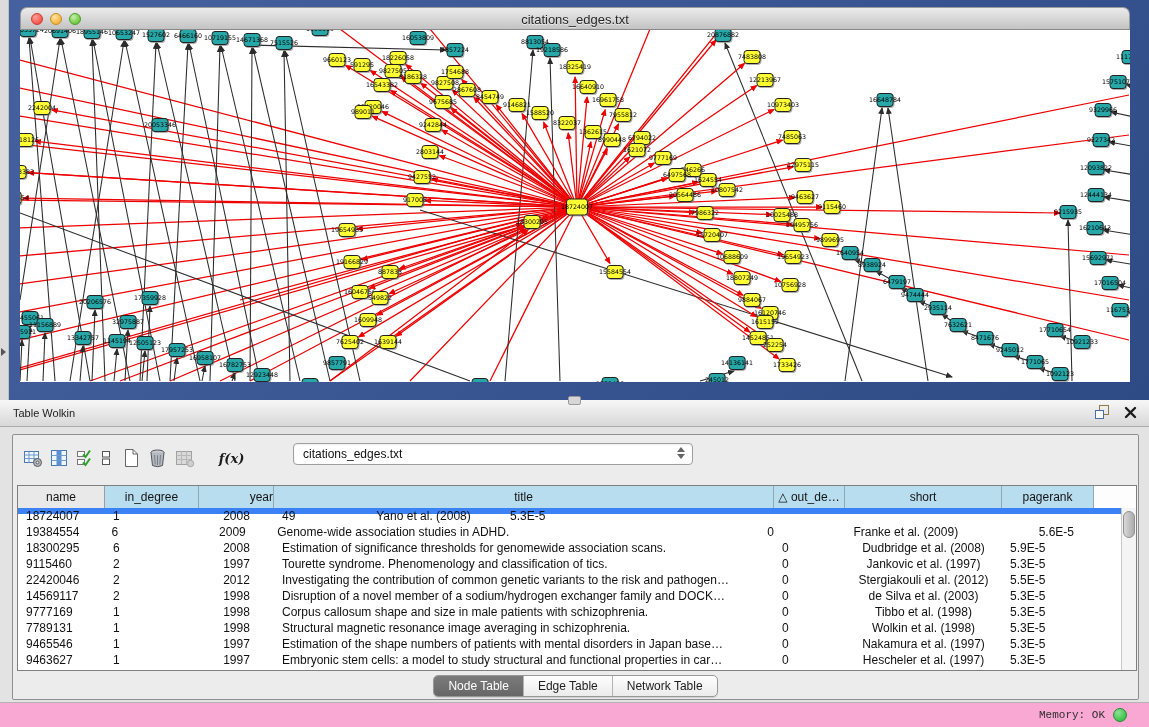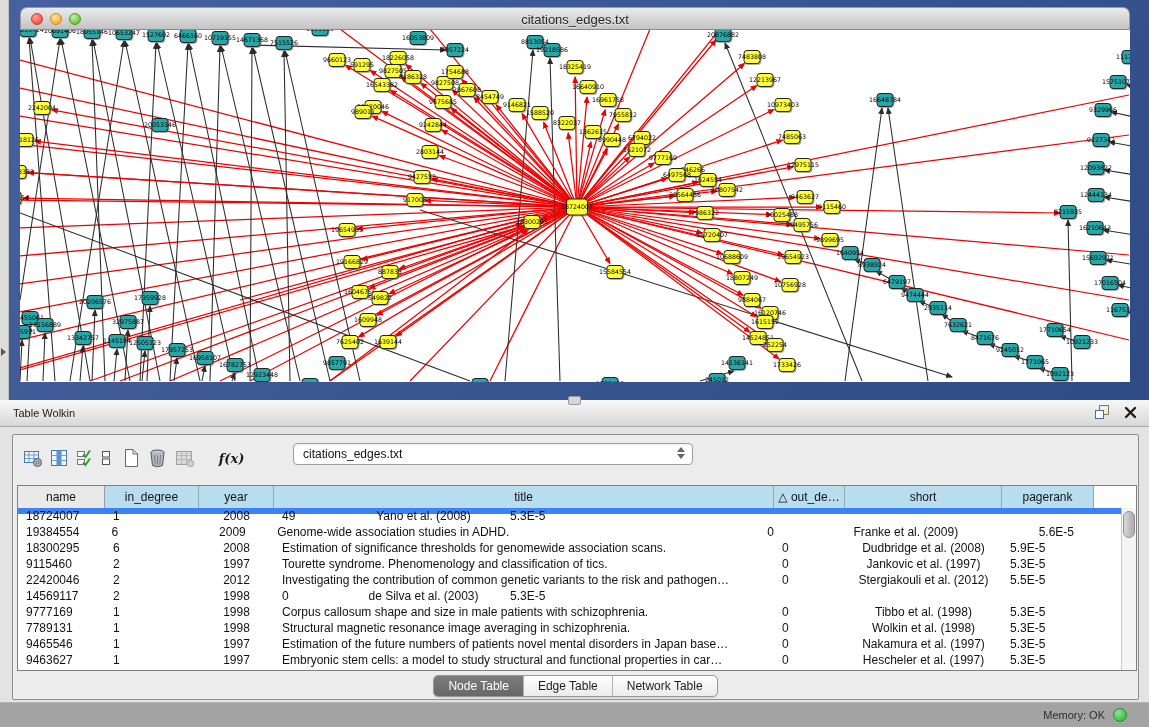--- a/index.html
+++ b/index.html
@@ -73,22 +73,22 @@
 
   
   .tabs-row{position:absolute;left:0;top:240px;width:100%;display:flex;justify-content:center;}
   .segctl{display:flex;border:1px solid #989898;border-radius:5px;overflow:hidden;
     background:linear-gradient(#fefefe,#ebebeb);box-shadow:0 1px 1px rgba(0,0,0,.12);}
   .seg{padding:0 14px;height:20px;line-height:20px;font-size:12px;color:#1d1d1d;border-right:1px solid #b3b3b3;}
   .seg:last-child{border-right:none;}
   .seg.active{background:linear-gradient(#7b7b7b,#676767);color:#fff;}
 
   
-  .statusbar{position:absolute;left:0;top:302px;width:100%;height:25px;background:#a3a3a3;
-    border-top:1px solid #b3b3b3;box-sizing:border-box;}
+  .statusbar{position:absolute;left:0;top:302px;width:100%;height:25px;background:#f9a8d4;
+    border-top:1px solid #b3b3b3;box-sizing:border-box;font-family:Liberation Mono, monospace;}
   .mem{position:absolute;right:44px;top:0;line-height:24px;font-size:11px;color:#2e2e2e;}
   .memdot{position:absolute;right:22px;top:5px;width:14px;height:14px;border-radius:50%;
     background:radial-gradient(circle at 35% 30%,#8fe096,var(--status-green) 70%);border:1px solid #2c8a36;box-sizing:border-box;}
 </style>
 </head>
 <body>
 
 <div class="screen">
 
   <div class="net-window">
@@ -878,21 +878,21 @@
         <span class="combo-arrows">
           <span class="ca-up"></span>
             <span class="ca-dn"></span>
         </span>
       </div>
 
       <div class="tablebox">
         <div class="thead">
             <div class="th th-gray" style="width: 87px;">name</div>
             <div class="th" style="width: 94px;">in_degree</div>
-            <div class="th" style="width: 75px;">year</div>
+            <div class="th" style="width: 75px; text-align: right;">year</div>
             <div class="th" style="width: 500px;">title</div>
             <div class="th" style="width: 71px;">△ out_de…</div>
             <div class="th" style="width: 157px;">short</div>
             <div class="th" style="width: 92px;">pagerank</div>
             <div class="th th-fill"></div>
           </div>
         <div class="tbody">
             <div class="tr">
               <div class="td" style="width: 87px;">18724007</div>
               <div class="td" style="width: 94px;">1</div>
@@ -934,20 +934,21 @@
               <div class="td td-center" style="width: 75px;">2012</div>
               <div class="td" style="width: 500px;">Investigating the contribution of common genetic variants to the risk and pathogen…</div>
               <div class="td" style="width: 71px;">0</div>
               <div class="td td-center" style="width: 157px;">Stergiakouli et al. (2012)</div>
               <div class="td" style="width: 92px;">5.5E-5</div>
             </div>
             <div class="tr">
               <div class="td" style="width: 87px;">14569117</div>
               <div class="td" style="width: 94px;">2</div>
               <div class="td td-center" style="width: 75px;">1998</div>
+              <div class="td" style="width: 500px;">Disruption of a novel member of a sodium/hydrogen exchanger family and DOCK…</div>
               <div class="td" style="width: 71px;">0</div>
               <div class="td td-center" style="width: 157px;">de Silva et al. (2003)</div>
               <div class="td" style="width: 92px;">5.3E-5</div>
             </div>
             <div class="tr">
               <div class="td" style="width: 87px;">9777169</div>
               <div class="td" style="width: 94px;">1</div>
               <div class="td td-center" style="width: 75px;">1998</div>
               <div class="td" style="width: 500px;">Corpus callosum shape and size in male patients with schizophrenia.</div>
               <div class="td" style="width: 71px;">0</div>
@@ -960,21 +961,21 @@
               <div class="td td-center" style="width: 75px;">1998</div>
               <div class="td" style="width: 500px;">Structural magnetic resonance image averaging in schizophrenia.</div>
               <div class="td" style="width: 71px;">0</div>
               <div class="td td-center" style="width: 157px;">Wolkin et al. (1998)</div>
               <div class="td" style="width: 92px;">5.3E-5</div>
             </div>
             <div class="tr">
               <div class="td" style="width: 87px;">9465546</div>
               <div class="td" style="width: 94px;">1</div>
               <div class="td td-center" style="width: 75px;">1997</div>
-              <div class="td" style="width: 500px;">Estimation of the future numbers of patients novel mental disorders in Japan base…</div>
+              <div class="td" style="width: 500px;">Estimation of the shape numbers of patients with mental disorders in Japan base…</div>
               <div class="td" style="width: 71px;">0</div>
               <div class="td td-center" style="width: 157px;">Nakamura et al. (1997)</div>
               <div class="td" style="width: 92px;">5.3E-5</div>
             </div>
             <div class="tr">
               <div class="td" style="width: 87px;">9463627</div>
               <div class="td" style="width: 94px;">1</div>
               <div class="td td-center" style="width: 75px;">1997</div>
               <div class="td" style="width: 500px;">Embryonic stem cells: a model to study structural and functional properties in car…</div>
               <div class="td" style="width: 71px;">0</div>

